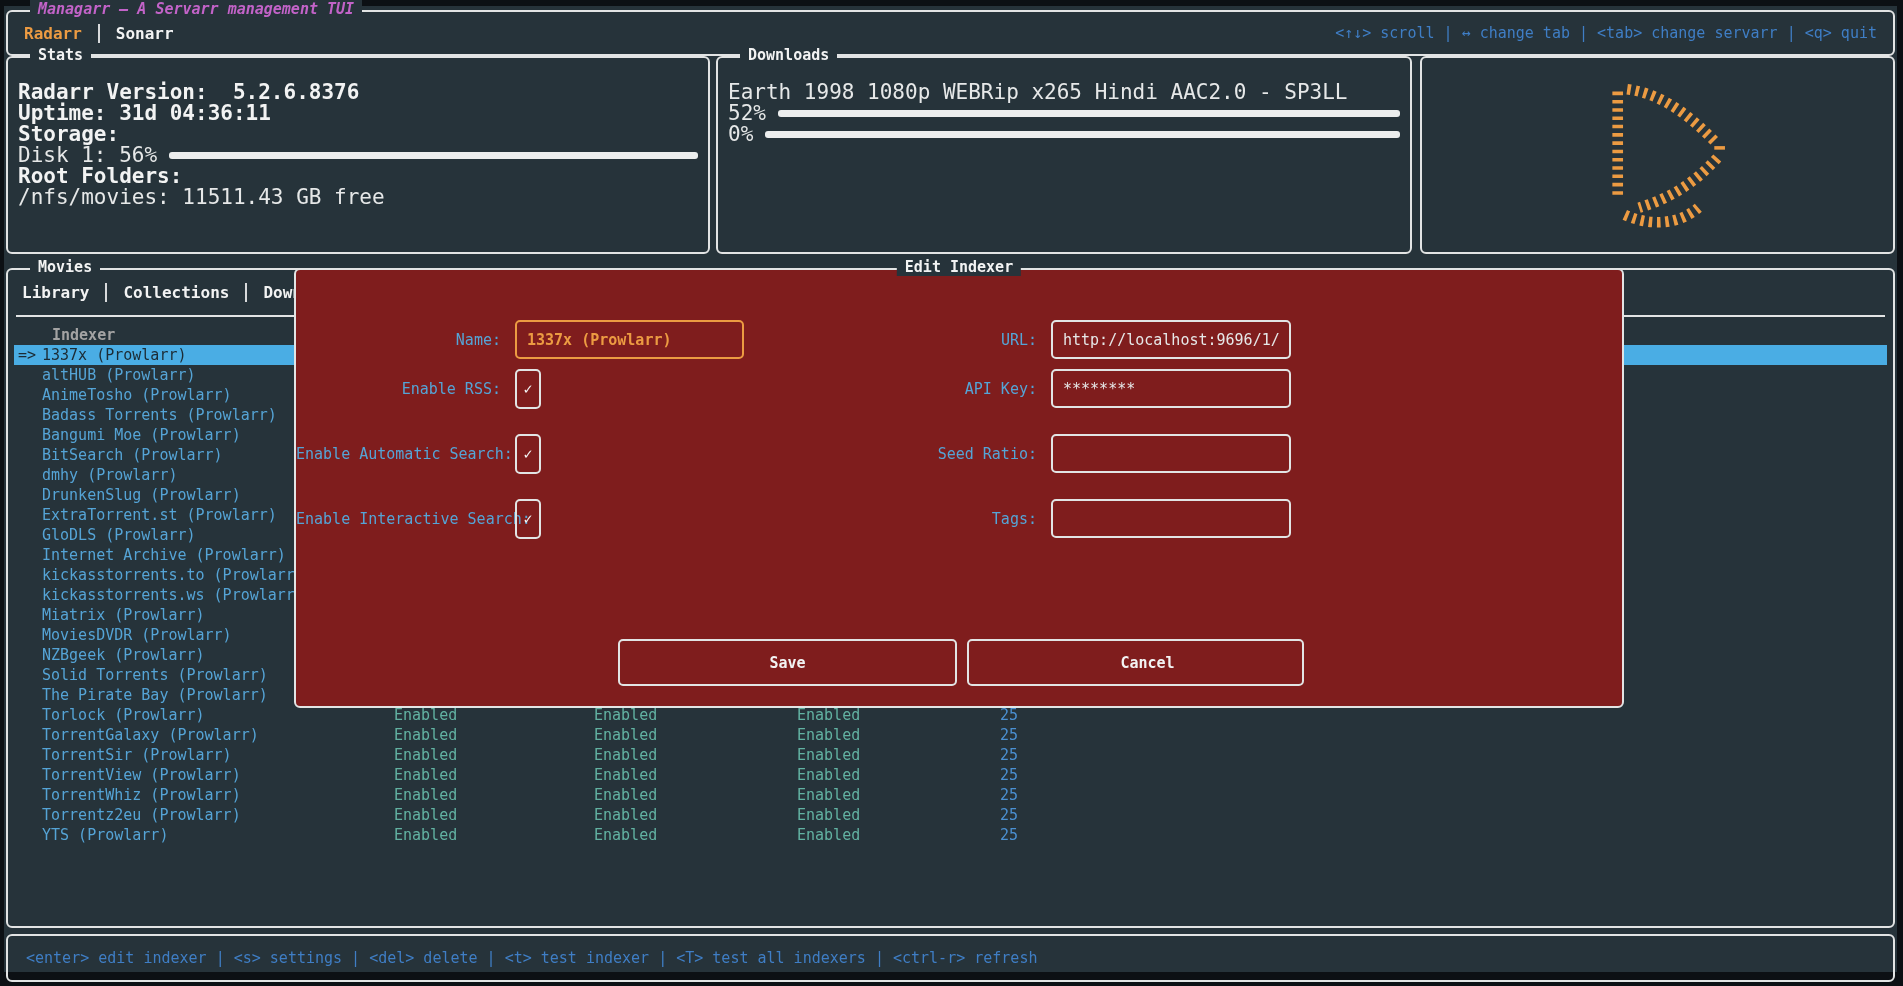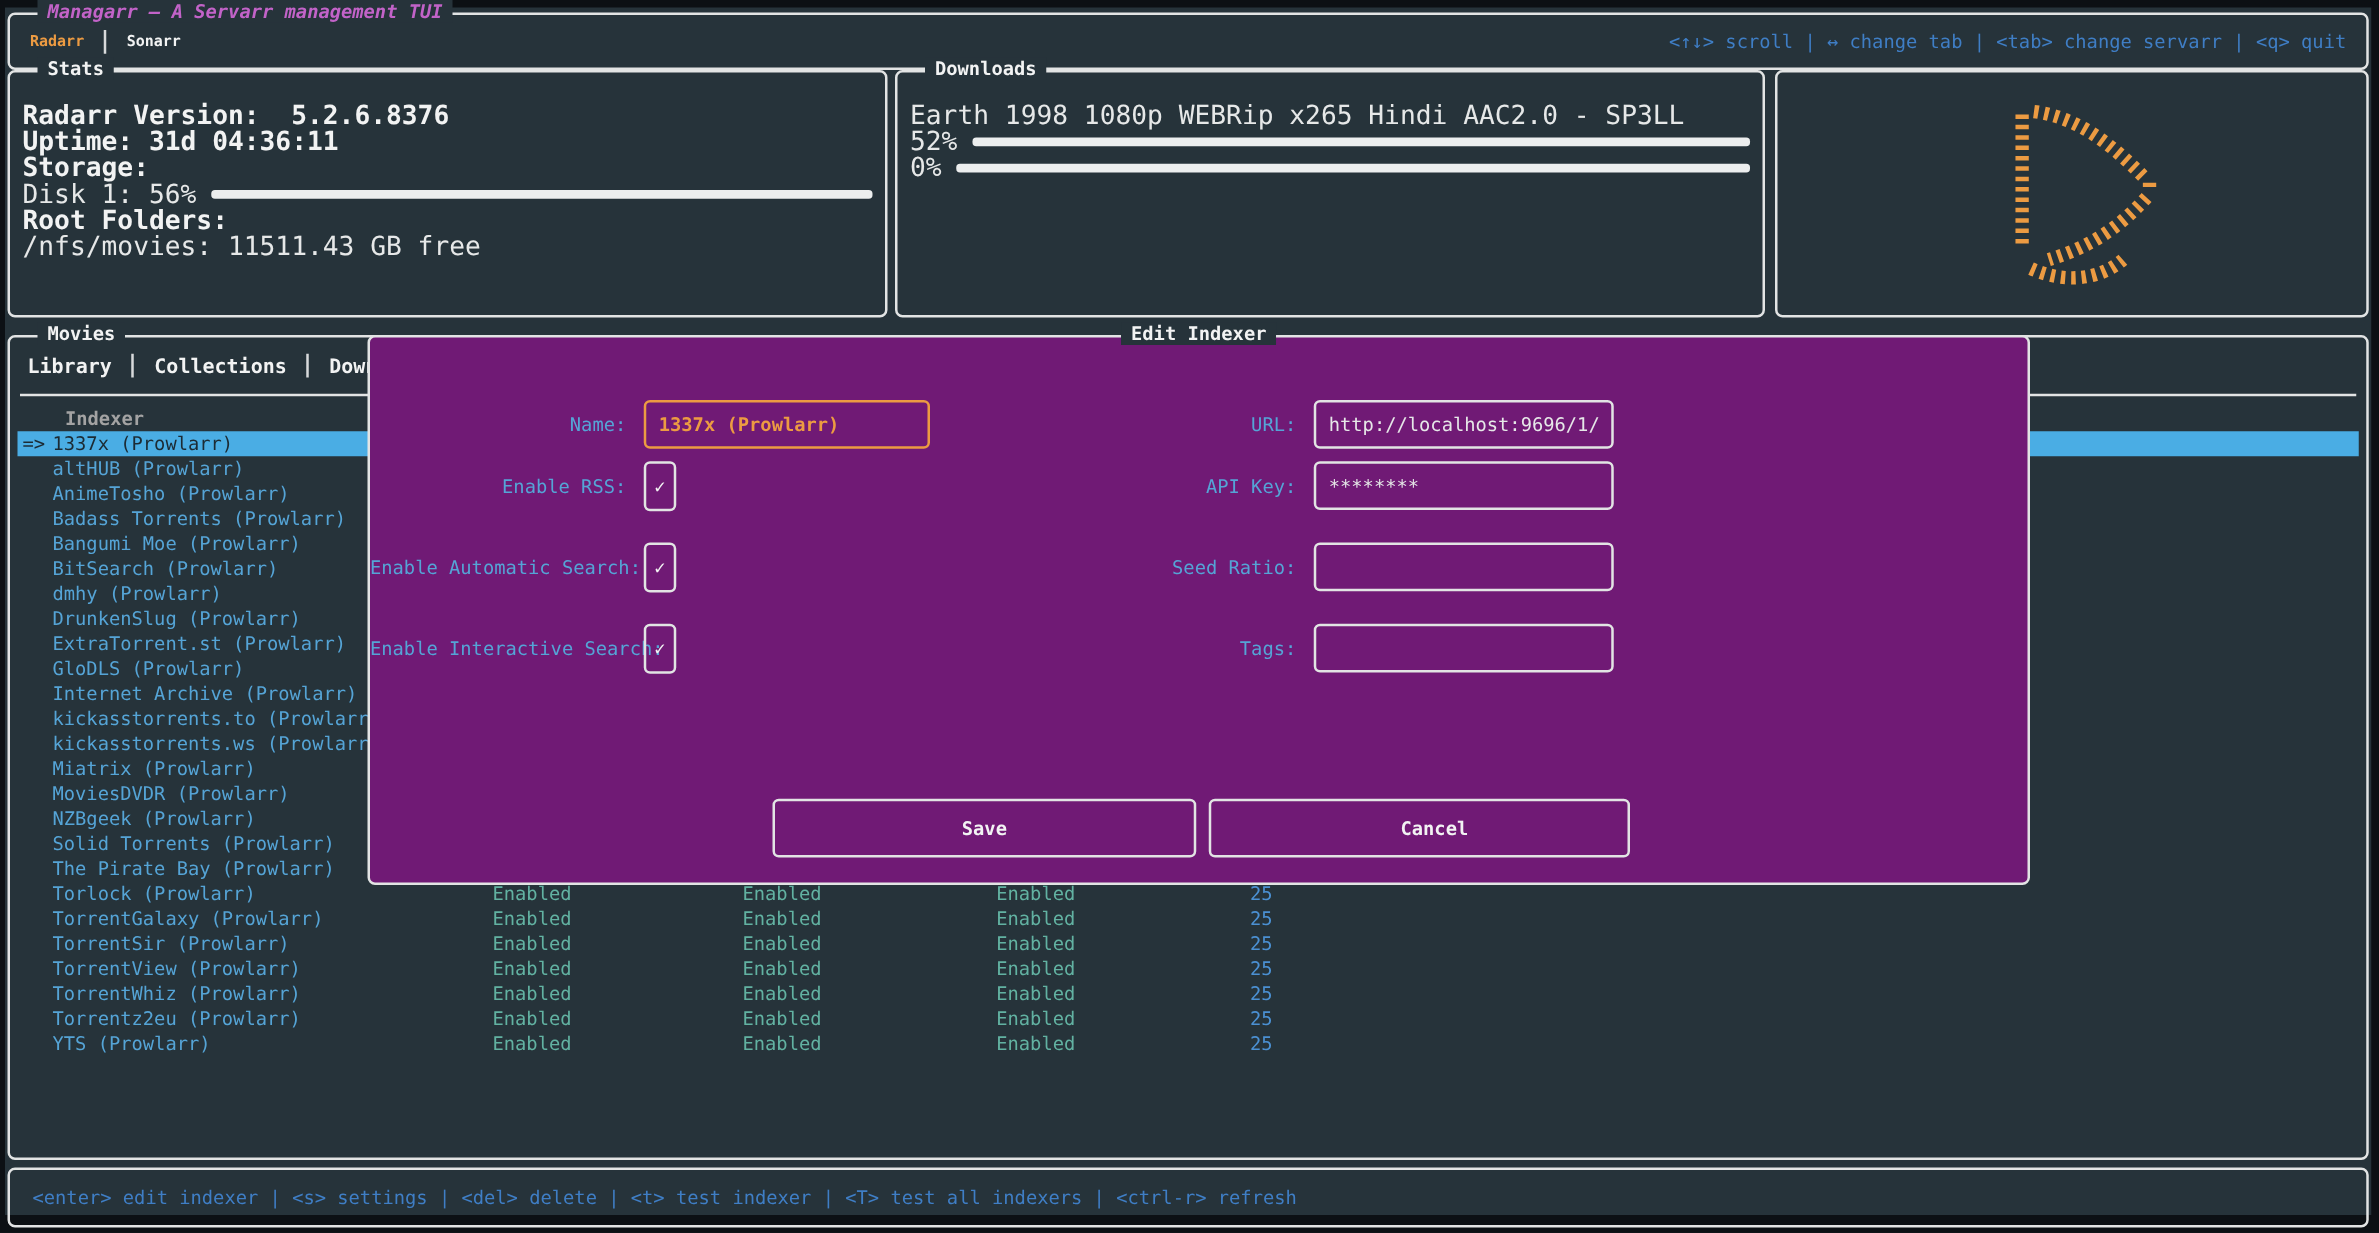--- a/index.html
+++ b/index.html
@@ -7,21 +7,21 @@
   .screen { position:relative; width:1903px; height:986px; background:#0c1014; overflow:hidden; }
   .term { position:absolute; left:4px; top:6px; width:1893px; height:966px; background:#26333a; }
 
   .block { position:absolute; border:2px solid #e2e4e4; border-radius:6px; }
   .block-title { position:absolute; top:-12px; left:22px; background:#26333a; padding:0 8px;
                  font-size:15px; font-weight:bold; color:#f2f3f3; white-space:pre; }
 
   
   .hdr-inner { display:flex; align-items:center; justify-content:space-between; height:100%; padding:0 16px; }
   .hdr-title { color:#c263c8; font-style:italic; }
-  .tabs { display:flex; align-items:center; gap:16px; font-size:12px; font-weight:bold; }
+  .tabs { display:flex; align-items:center; gap:16px; font-size:16px; font-weight:bold; }
   .vsep { border-left:2px solid #d8dadb; height:19px; }
   .tab-radarr { color:#ec9b42; }
   .tab-sonarr { color:#f2f3f3; }
   .keybinds { color:#3f7ec5; font-size:15px; white-space:pre; }
 
   
   .panel-body { position:absolute; inset:0; padding:24px 10px; font-size:21px; line-height:21px; color:#e6e8e8; }
   .line { white-space:pre; }
   .b { font-weight:bold; color:#f2f3f3; }
   .barline { display:flex; align-items:center; }
@@ -42,21 +42,21 @@
   .trow .pfx   { left:4px; }
   .trow .cname { left:28px; width:256px; overflow:hidden; }
   .trow .c2    { left:380px; color:#62b2a2; }
   .trow .c3    { left:580px; color:#62b2a2; }
   .trow .c4    { left:783px; color:#62b2a2; }
   .trow .c5    { left:924px; width:80px; text-align:right; color:#4b90d2; }
   .trow.selected { background:#4aade4; }
   .trow.selected span { color:#1c2b34; }
 
   
-  .modal { background:#701a75; z-index:5; }
+  .modal { background:#7f1d1d; z-index:5; }
   .modal .block-title { left:50%; transform:translateX(-50%); }
   .m-row { position:absolute; display:flex; align-items:center; }
   .m-label { width:205px; text-align:right; color:#55a4d6; font-size:15px; white-space:pre; }
   .m-label.right { width:200px; }
   .tinput { margin-left:14px; width:229px; height:39px; border:2px solid #e2e4e4; border-radius:5px;
             display:flex; align-items:center; padding:0 10px; color:#e6e8e8; font-size:15px; white-space:pre; }
   .tinput.wide { width:240px; }
   .tinput.accent { border-color:#ec9b42; color:#ec9b42; font-weight:bold; }
   .checkbox { margin-left:14px; width:26px; height:40px; border:2px solid #e2e4e4; border-radius:5px;
               display:flex; align-items:center; justify-content:center; color:#f2f3f3; font-weight:bold; font-size:15px; }

